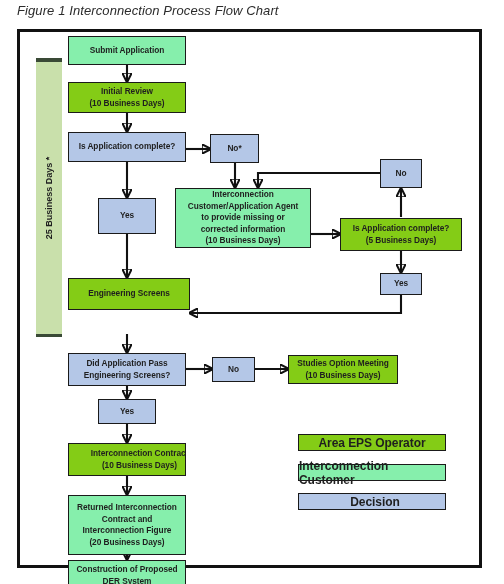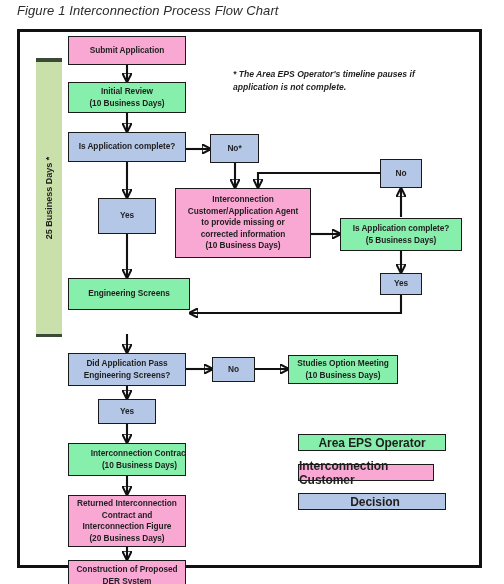--- a/index.html
+++ b/index.html
@@ -61,22 +61,22 @@
     font-weight: bold;
     font-size: 8.3px;
     line-height: 11.5px;
     color: #1f1f1f;
     padding: 1px 2px;
     letter-spacing: -0.05px;
     overflow: hidden;
   }
   .node .ln { display: block; white-space: nowrap; }
 
-  .eps      { background: #86efac; }
-  .customer { background: #f9a8d4; }
+  .eps      { background: #84cc16; }
+  .customer { background: #86efac; }
   .decision { background: #b4c7e7; }
 
   
   #note-text {
     position: absolute;
     left: 213px;
     top: 36px;
     width: 205px;
     font-size: 8.6px;
     font-style: italic;
@@ -195,21 +195,20 @@
 
       <line x1="107" y1="515" x2="107" y2="527" marker-end="url(#arrow)"></line>
     </svg>
 
     <div id="duration-bar">
       <div class="cap top"></div>
       <div class="cap bottom"></div>
       <div class="bar-label">25 Business Days *</div>
     </div>
 
-    <div id="note-text">* The Area EPS Operator's timeline pauses if application is not complete.</div>
 
     <div class="node customer" style="left:48px; top:4px; width:118px; height:29px;">
       <span class="ln">Submit Application</span>
     </div>
 
     <div class="node eps" style="left:48px; top:50px; width:118px; height:31px;">
       <span class="ln">Initial Review</span>
       <span class="ln">(10 Business Days)</span>
     </div>
 
@@ -218,21 +217,21 @@
     </div>
 
     <div class="node decision" style="left:190px; top:102px; width:49px; height:29px;">
       <span class="ln">No*</span>
     </div>
 
     <div class="node decision" style="left:78px; top:166px; width:58px; height:36px;">
       <span class="ln">Yes</span>
     </div>
 
-    <div class="node customer" style="left:155px; top:156px; width:136px; height:70px;">
+    <div class="node customer" style="left:155px; top:156px; width:136px; height:60px;">
       <span class="ln">Interconnection</span>
       <span class="ln">Customer/Application Agent</span>
       <span class="ln">to provide missing or</span>
       <span class="ln">corrected information</span>
       <span class="ln">(10 Business Days)</span>
     </div>
 
     <div class="node eps" style="left:320px; top:186px; width:122px; height:33px;">
       <span class="ln">Is Application complete?</span>
       <span class="ln">(5 Business Days)</span>
@@ -266,37 +265,37 @@
 
     <div class="node decision" style="left:78px; top:367px; width:58px; height:25px;">
       <span class="ln">Yes</span>
     </div>
 
     <div class="node eps" style="left:48px; top:411px; width:118px; height:33px;padding-left:27px;">
       <span class="ln">Interconnection Contract</span>
       <span class="ln">(10 Business Days)</span>
     </div>
 
-    <div class="node customer" style="left:48px; top:463px; width:118px; height:52px;">
+    <div class="node customer" style="left:48px; top:463px; width:118px; height:60px;">
       <span class="ln">Returned Interconnection</span>
       <span class="ln">Contract and</span>
       <span class="ln">Interconnection Figure</span>
       <span class="ln">(20 Business Days)</span>
     </div>
 
     <div class="node customer" style="left:48px; top:528px; width:118px; height:31px;">
       <span class="ln">Construction of Proposed</span>
       <span class="ln">DER System</span>
     </div>
 
     <div class="legend-item eps" style="left:278px; top:402px; width:148px; height:17px;">
       <span>Area EPS Operator</span>
     </div>
 
-    <div class="legend-item customer" style="left:278px; top:432px; width:136px; height:17px;">
+    <div class="legend-item customer" style="left:278px; top:432px; width:148px; height:17px;">
       <span>Interconnection Customer</span>
     </div>
 
     <div class="legend-item decision" style="left:278px; top:461px; width:148px; height:17px;padding-left:6px;">
       <span>Decision</span>
     </div>
 
   </div>
 </div>
 

